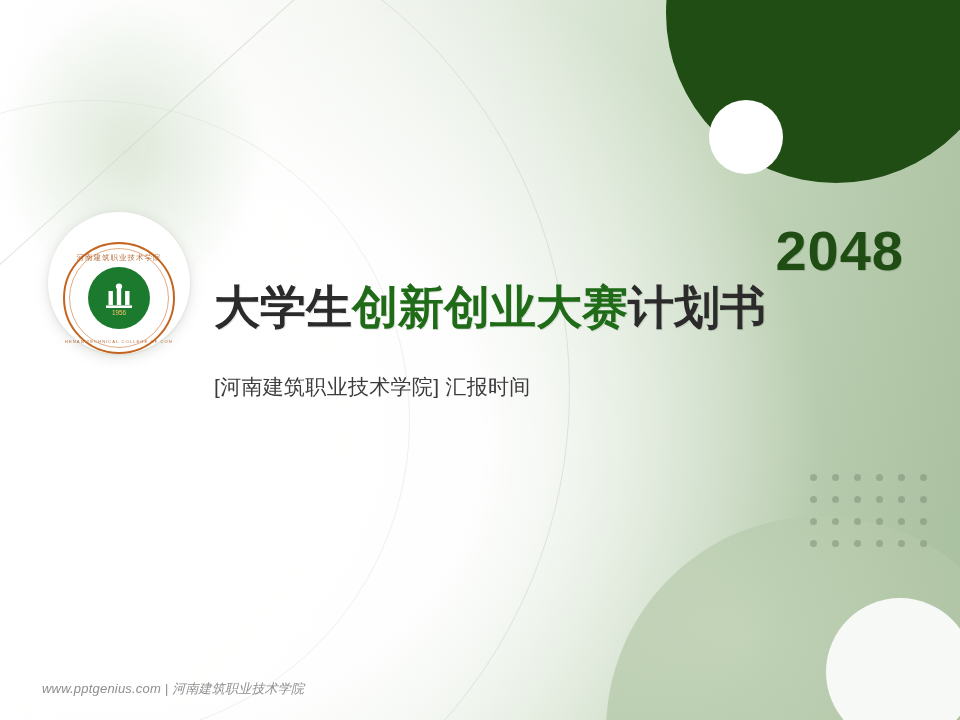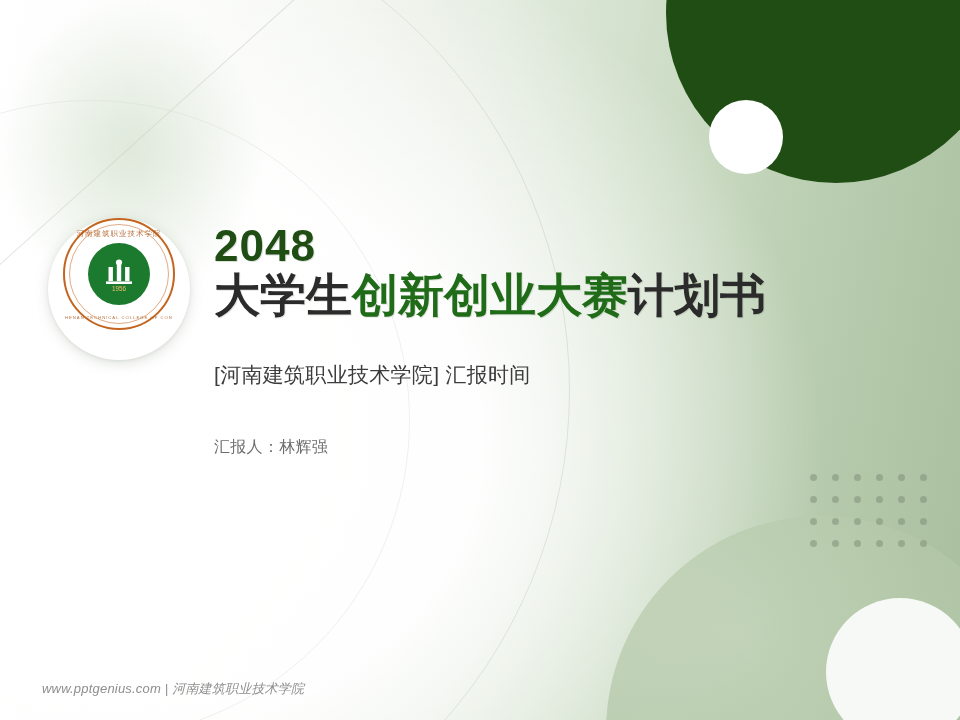--- a/index.html
+++ b/index.html
@@ -99,26 +99,26 @@
   }
   #deco-dot-grid .dot {
     width: 7px; height: 7px;
     border-radius: 50%;
     background: rgba(124,142,118,0.52);
   }
 
   
   #logo-badge {
     position: absolute;
-    left: 48px; top: 218px;
+    left: 48px; top: 212px;
     width: 142px; height: 142px;
     border-radius: 50%;
     background: #ffffff;
     box-shadow: 0 3px 14px rgba(90,110,85,0.20), 0 1px 3px rgba(90,110,85,0.12);
-    display: flex; align-items: flex-start; justify-content: center;
+    display: flex; align-items: flex-end; justify-content: center;
   }
   #logo-badge .seal {
     position: relative;
     width: 112px; height: 112px;
     border-radius: 50%;
     border: 2px solid #c4651f;
     background: #ffffff;
     display: flex; align-items: center; justify-content: center;
   }
   #logo-badge .seal::after {
@@ -147,26 +147,27 @@
     white-space: nowrap;
     overflow: hidden;
   }
   #logo-badge .seal-arc-text-top { top: 9px; font-size: 7.5px; }
   #logo-badge .seal-arc-text-bottom { bottom: 8px; font-size: 4.2px; }
 
   
   #title-block { position: absolute; left: 214px; top: 224px; width: 690px; }
 
   #title-year {
-    font-size: 44px;
+    font-size: 56px;
     font-weight: bold;
     line-height: 0.98;
     letter-spacing: 1px;
     color: #1f4d13;
     text-shadow: 1px 1px 0 rgba(60,80,55,0.18);
+    text-align: right;
   }
 
   #title-main {
     margin-top: 4px;
     font-size: 46px;
     font-weight: bold;
     line-height: 1.08;
     letter-spacing: 0px;
     white-space: nowrap;
     text-shadow: 1px 1px 0 rgba(60,80,55,0.15);
@@ -262,20 +263,19 @@
 
   <div id="title-block">
 
     <div id="title-year">2048</div>
 
     <div id="title-main"><span class="seg-dark">大学生</span><span class="seg-green">创新创业大赛</span><span class="seg-dark">计划书</span></div>
 
     <div id="subtitle-line">[河南建筑职业技术学院] 汇报时间</div>
 
     <div id="meta-block">
-      <div class="meta-row">汇报人：林辉强</div>
     </div>
 
   </div>
 
   <div id="footer-bar">www.pptgenius.com | 河南建筑职业技术学院</div>
 
 </div>
 
 </body></html>

